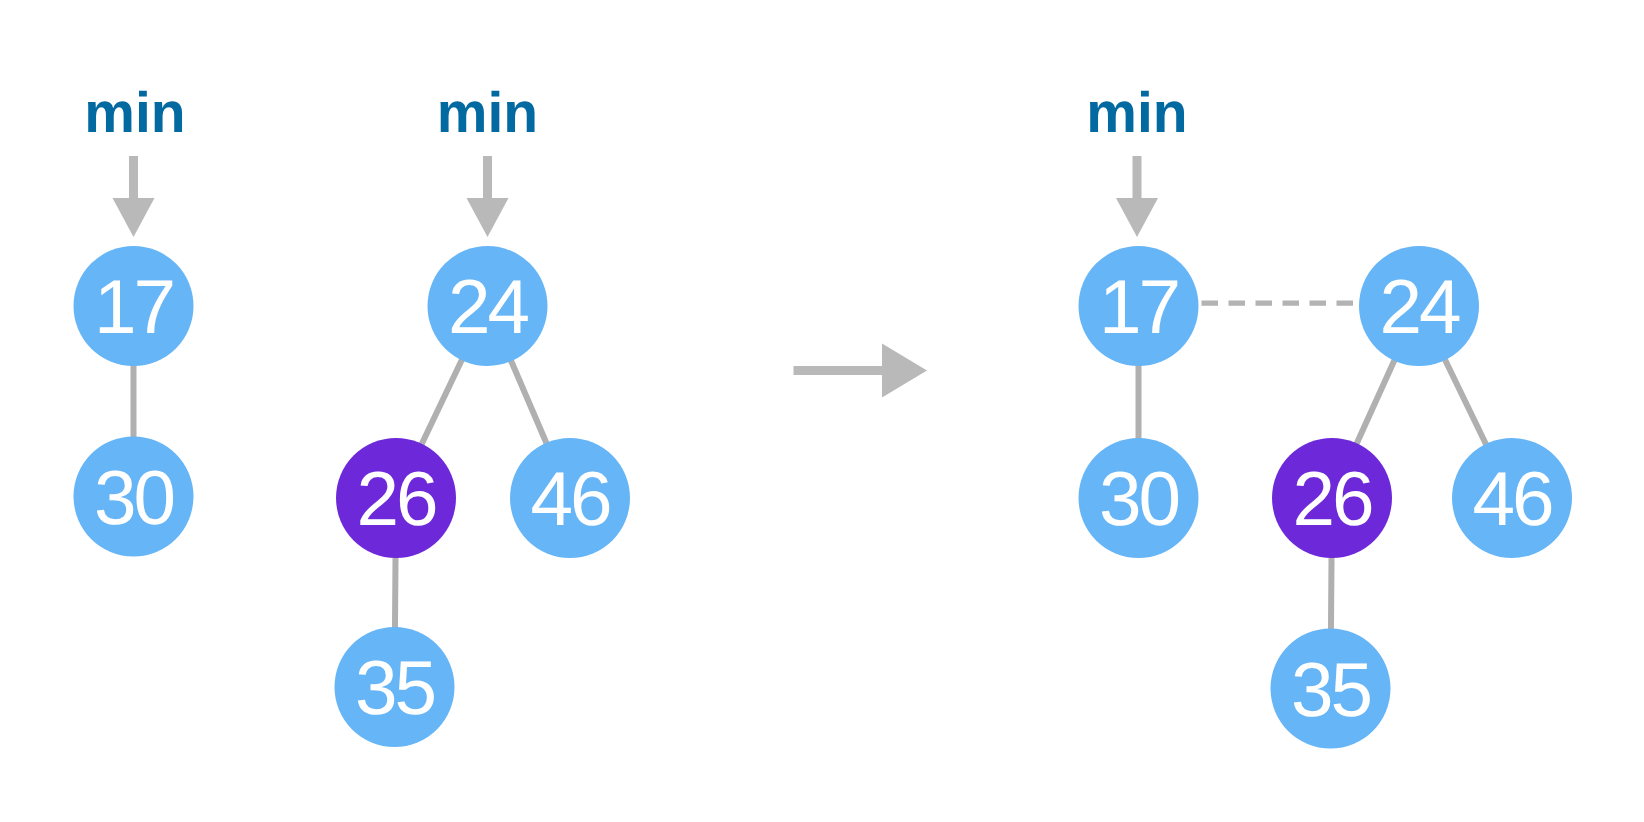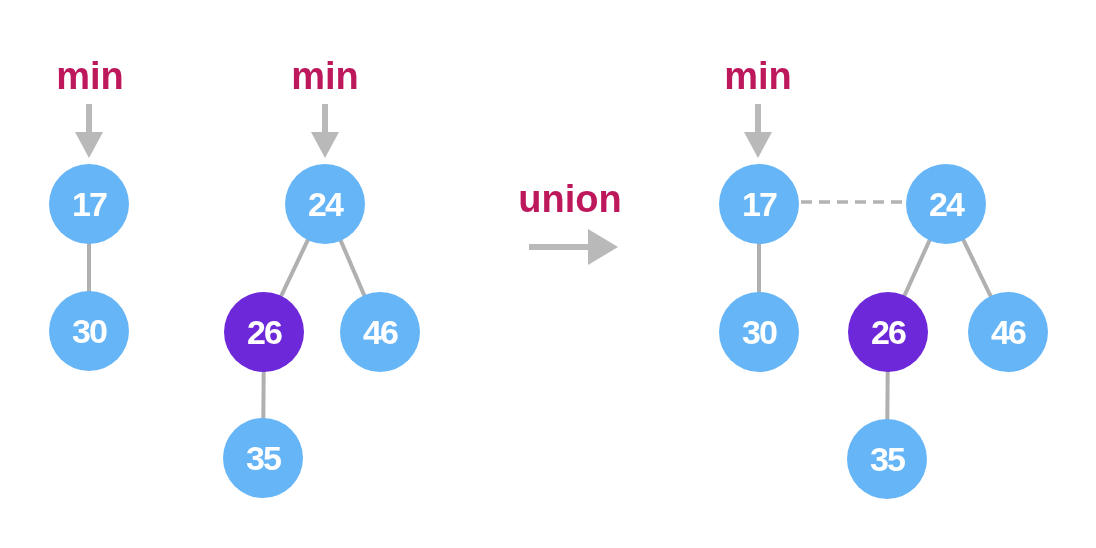--- a/index.html
+++ b/index.html
@@ -22,32 +22,32 @@
   }
   .node {
     position: absolute;
     width: 80px;
     height: 80px;
     border-radius: 50%;
     display: flex;
     align-items: center;
     justify-content: center;
     color: #ffffff;
-    font-weight: bold;
-    font-size: 34px;
+    font-weight: normal;
+    font-size: 51px;
     letter-spacing: -2px;
     line-height: 1;
     user-select: none;
   }
   .node.blue   { background: #66b5f7; }
   .node.purple { background: #6d28d9; }
   .pointer-label {
     position: absolute;
     transform: translateX(-50%);
-    color: #be185d;
+    color: #0369a1;
     font-weight: bold;
     font-size: 38px;
     line-height: 1;
     white-space: nowrap;
   }
 </style>
 </head>
 <body>
 
 <div class="canvas">
@@ -84,21 +84,20 @@
 
     <g>
       <line x1="529" y1="247" x2="592" y2="247" stroke="#b9b9b9" stroke-width="6"></line>
       <polygon points="588,229 588,265 618,247" fill="#b9b9b9"></polygon>
     </g>
   </svg>
 
   <div class="pointer-label" style="left:90px; top:57px;">min</div>
   <div class="pointer-label" style="left:325px; top:57px;">min</div>
   <div class="pointer-label" style="left:758px; top:57px;">min</div>
-  <div class="pointer-label" style="left:570px; top:180px;">union</div>
 
   <div class="node blue" style="left:49px; top:164px;">17</div>
   <div class="node blue" style="left:49px; top:291px;">30</div>
 
   <div class="node blue" style="left:285px; top:164px;">24</div>
   <div class="node purple" style="left:224px; top:292px;">26</div>
   <div class="node blue" style="left:340px; top:292px;">46</div>
   <div class="node blue" style="left:223px; top:418px;">35</div>
 
   <div class="node blue" style="left:719px; top:164px;">17</div>

